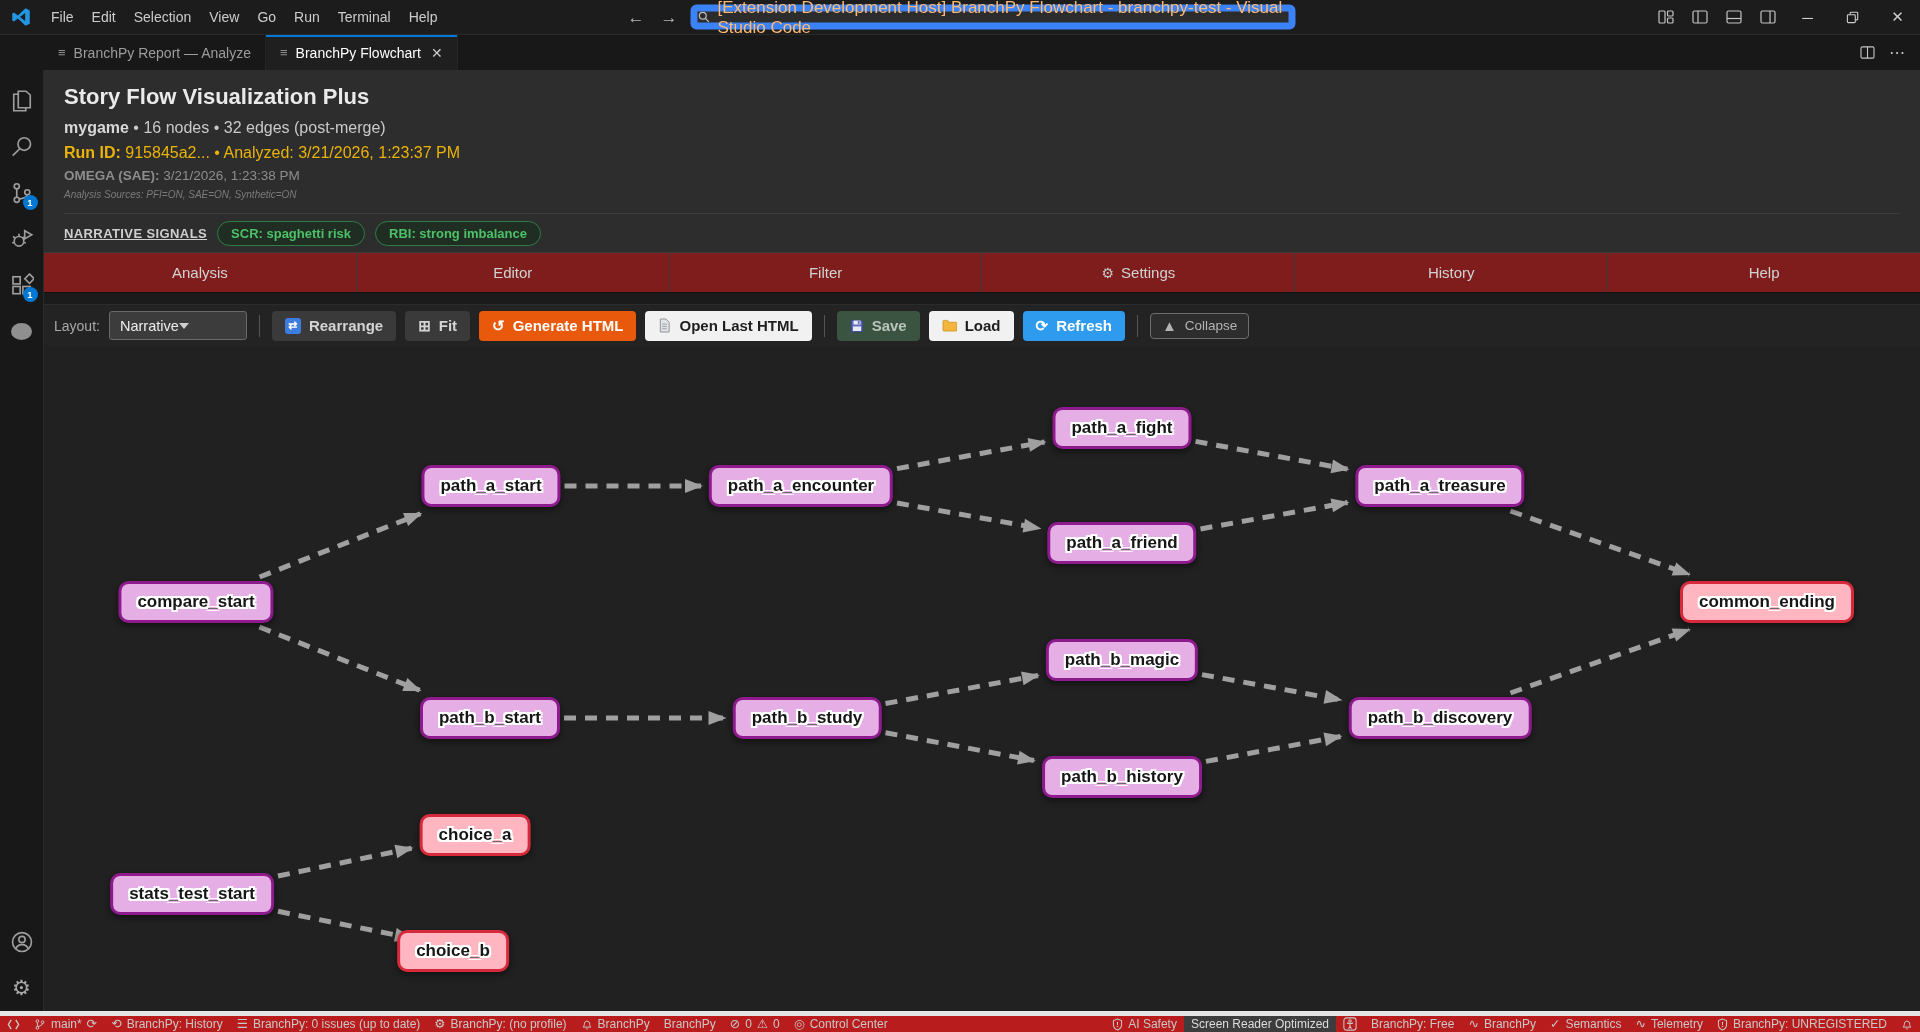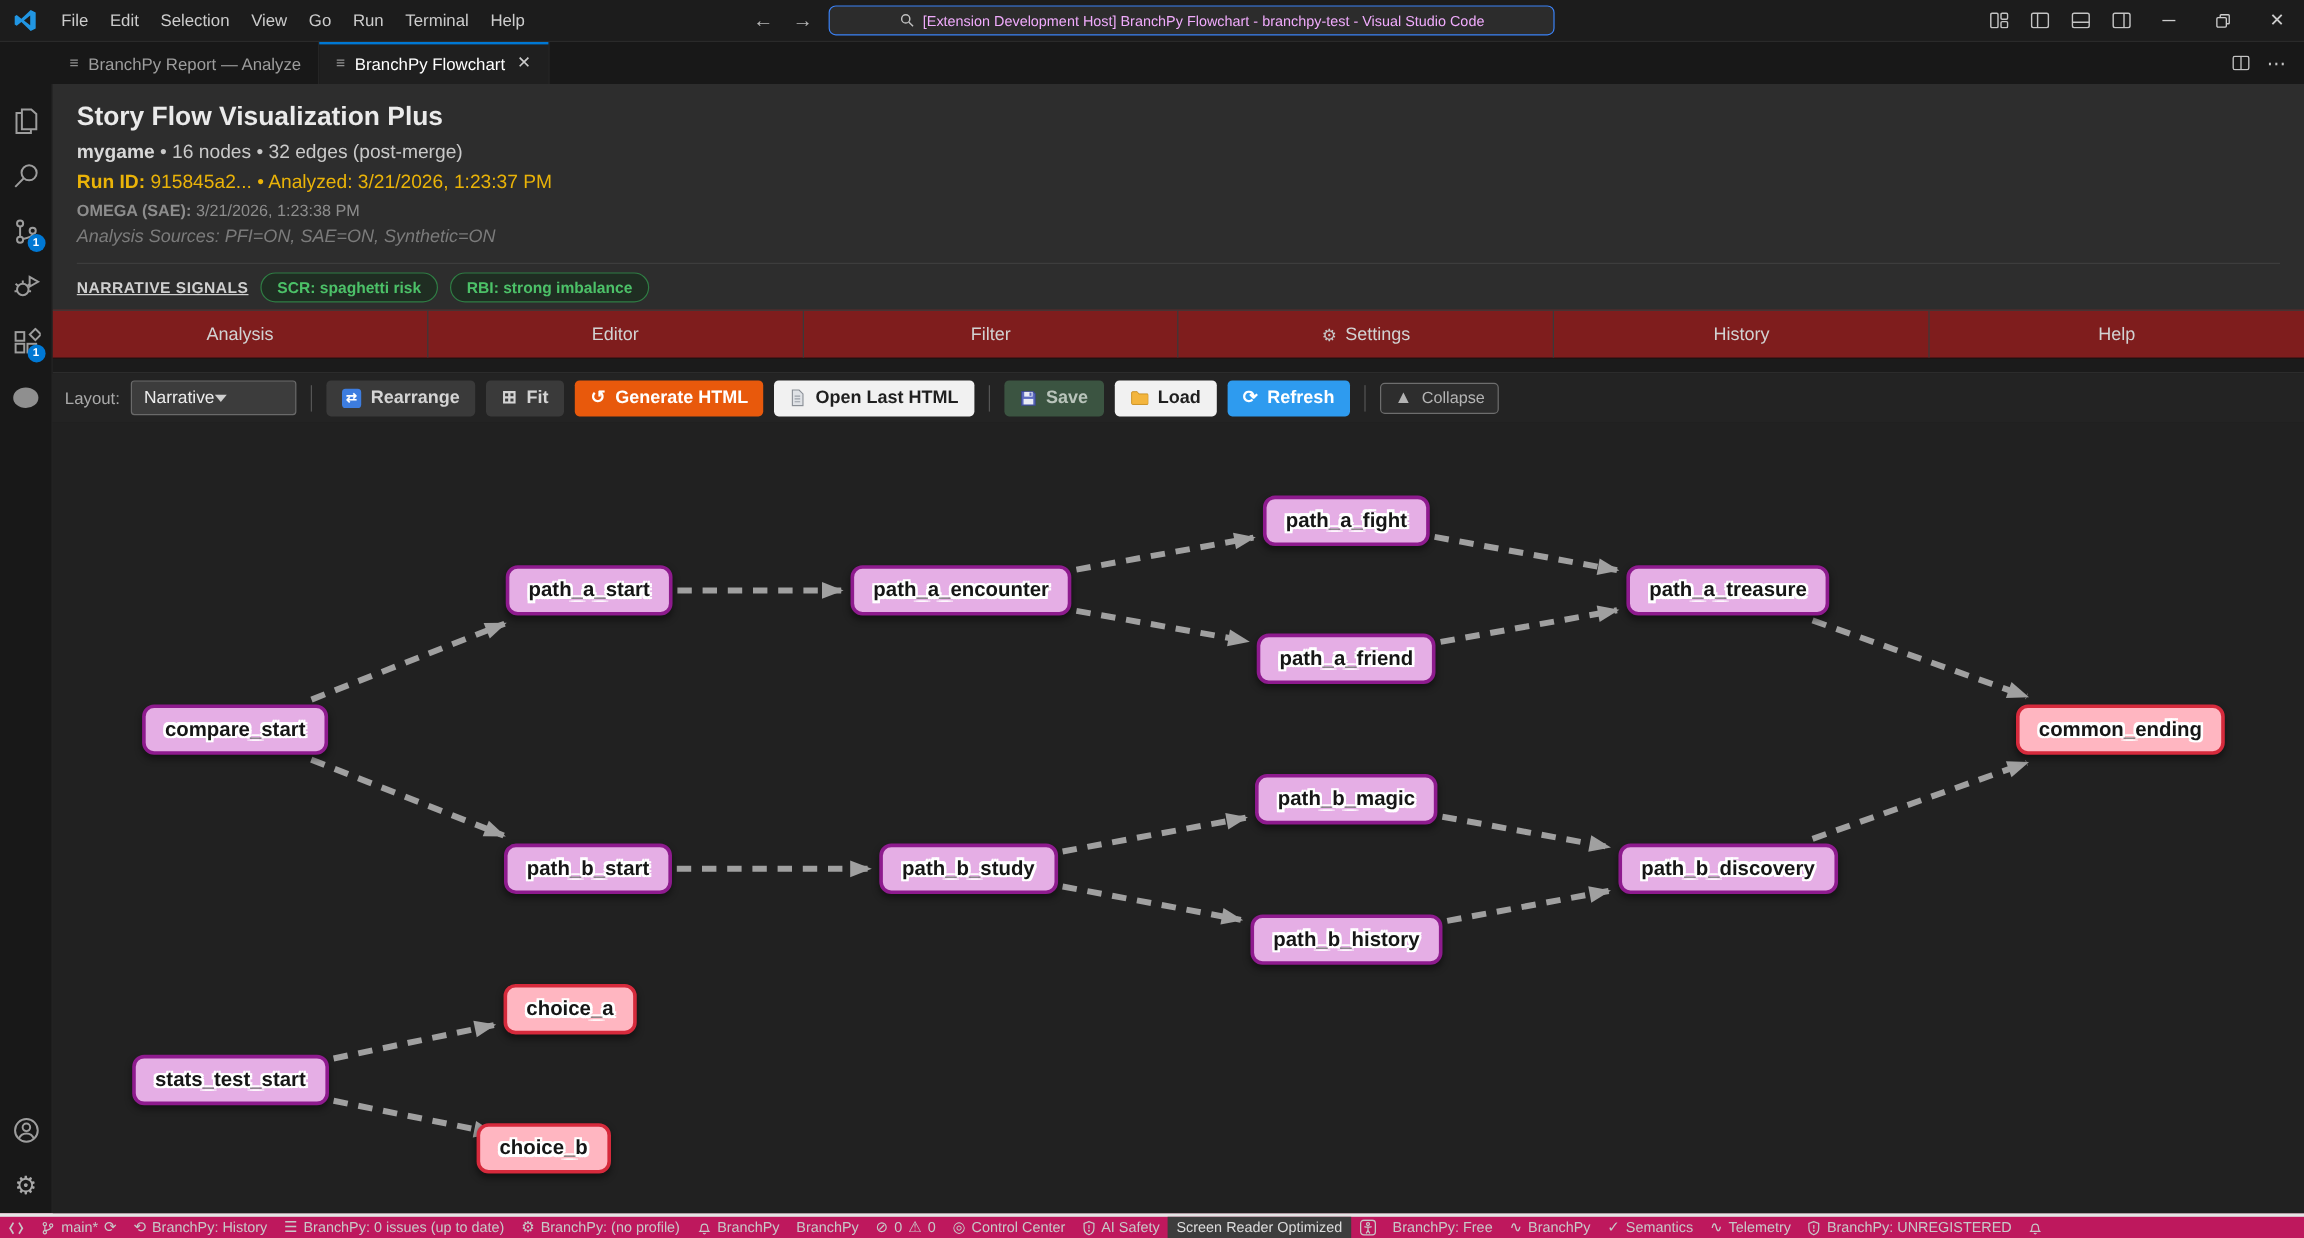--- a/index.html
+++ b/index.html
@@ -9,22 +9,22 @@
 
   
   .titlebar { height:35px; background:#1c1c1c; display:flex; align-items:center; position:relative;
     border-bottom:1px solid #2a2a2a; flex:0 0 auto; }
   .vscode-logo { width:22px; height:22px; margin:0 10px 0 10px; display:flex; align-items:center; justify-content:center; }
   .menus { display:flex; }
   .menu-item { color:#cccccc; font-size:14px; padding:5px 9px; border-radius:5px; cursor:default; }
   .titlebar-center { position:absolute; left:50%; top:50%; transform:translate(-50%,-50%);
     display:flex; align-items:center; gap:10px; }
   .nav-arrow { color:#b6b6b6; font-size:17px; padding:0 3px; }
-  .searchbox { width:605px; height:25px; background:#2c2c2c; border:1px solid #3b82f6; border-radius:6px;
-    display:flex; align-items:center; justify-content:center; gap:7px; color:#f0abfc; font-size:12px; }
+  .searchbox { width:605px; height:25px; background:#2c2c2c; border:7px solid #3b82f6; border-radius:6px;
+    display:flex; align-items:center; justify-content:center; gap:7px; color:#fdba74; font-size:17px; }
   .titlebar-right { margin-left:auto; display:flex; align-items:center; height:100%; }
   .tb-icon { width:34px; height:100%; display:flex; align-items:center; justify-content:center; color:#c4c4c4; }
   .win-btn { width:45px; height:100%; display:flex; align-items:center; justify-content:center; color:#cdcdcd; font-size:15px; }
 
   
   .tabbar { height:35px; background:#181818; display:flex; align-items:stretch; flex:0 0 auto; padding-left:44px; position:relative; }
   .tab { display:flex; align-items:center; gap:8px; padding:0 14px; font-size:14px; color:#9d9d9d;
     border-right:1px solid #252525; position:relative; }
   .tab .doc-ic { color:#8f8f8f; font-size:13px; }
   .tab.active { background:#1f1f1f; color:#ffffff; }
@@ -46,21 +46,21 @@
 
   
   .webview { flex:1; background:#212121; display:flex; flex-direction:column; min-width:0; }
   .wv-header { background:#2d2d2d; padding:14px 20px 0 20px; }
   .wv-title { color:#eaeaea; font-size:22px; font-weight:bold; margin-bottom:9px; }
   .meta1 { color:#c9c9c9; font-size:16px; margin-bottom:7px; }
   .meta1 b { color:#d8d8d8; }
   .meta2 { color:#eab308; font-size:16px; margin-bottom:6px; }
   .meta3 { color:#8d8d8d; font-size:13.5px; margin-bottom:6px; font-weight:bold; }
   .meta3 span { font-weight:normal; }
-  .meta4 { color:#7b7b7b; font-size:15px; font-style:italic; padding-bottom:13px; }
+  .meta4 { color:#7b7b7b; font-size:10px; font-style:italic; padding-bottom:13px; }
   .wv-header-inner { border-bottom:1px solid #3d3d3d; }
 
   .signals-row { background:#2d2d2d; height:38px; display:flex; align-items:center; gap:10px; padding:0 20px; }
   .signals-label { color:#cfcfcf; font-size:13px; font-weight:bold; letter-spacing:.4px;text-decoration:underline; }
   .signal-badge { border:1px solid #2f7d44; color:#4cc168; background:#1f2d22; border-radius:20px;
     font-size:13px; font-weight:bold; padding:4px 13px; }
 
   .menu-tabs { display:flex; background:#7f1d1d; border-top:1px solid #3a3a3a; border-bottom:1px solid #101010; height:41px; flex:0 0 auto; }
   .menu-tab { flex:1; display:flex; align-items:center; justify-content:center; gap:7px; color:#d2d2d2;
     font-size:15px; border-right:1px solid #3a3a3a; }
@@ -93,22 +93,22 @@
   .flow-canvas { position:relative; flex:1; background:#212121; overflow:hidden; }
   .edge-svg { position:absolute; left:0; top:0; z-index:1; }
   .node { position:absolute; transform:translate(-50%,-50%); z-index:2; padding:8px 16px; border-radius:10px;
     font-size:17px; font-weight:bold; color:#161616; white-space:nowrap;
     box-shadow:0 3px 6px rgba(0,0,0,.45);
     text-shadow:-2px -2px 0 #fff,2px -2px 0 #fff,-2px 2px 0 #fff,2px 2px 0 #fff,-2px 0 0 #fff,2px 0 0 #fff,0 -2px 0 #fff,0 2px 0 #fff; }
   .node-plum { background:var(--plum-fill,#e5aee5); border:3px solid var(--plum-border,#8e1b8e); }
   .node-pink { background:var(--pink-fill,#ffb6c1); border:3px solid var(--pink-border,#d62a3c); }
 
   
-  .statusbar { height:21px; background:#be185d; border-top:3px solid #e5e5e5; display:flex; align-items:stretch;
-    color:#c8c8c8; font-size:12px; flex:0 0 auto; }
+  .statusbar { height:21px; background:#b91c1c; border-top:5px solid #e5e5e5; display:flex; align-items:stretch;
+    justify-content:space-between; color:#c8c8c8; font-size:12px; flex:0 0 auto; }
   .sb-side { display:flex; align-items:stretch; }
   .sb-item { display:flex; align-items:center; gap:5px; padding:0 7px; }
   .sb-item.highlight { background:#3d3d3d; color:#dddddd; }
   .sb-item .ic { display:flex; align-items:center; font-size:12.5px; }
   svg.lineic { display:block; }
 </style>
 </head>
 <body>
 
 <div class="app">

